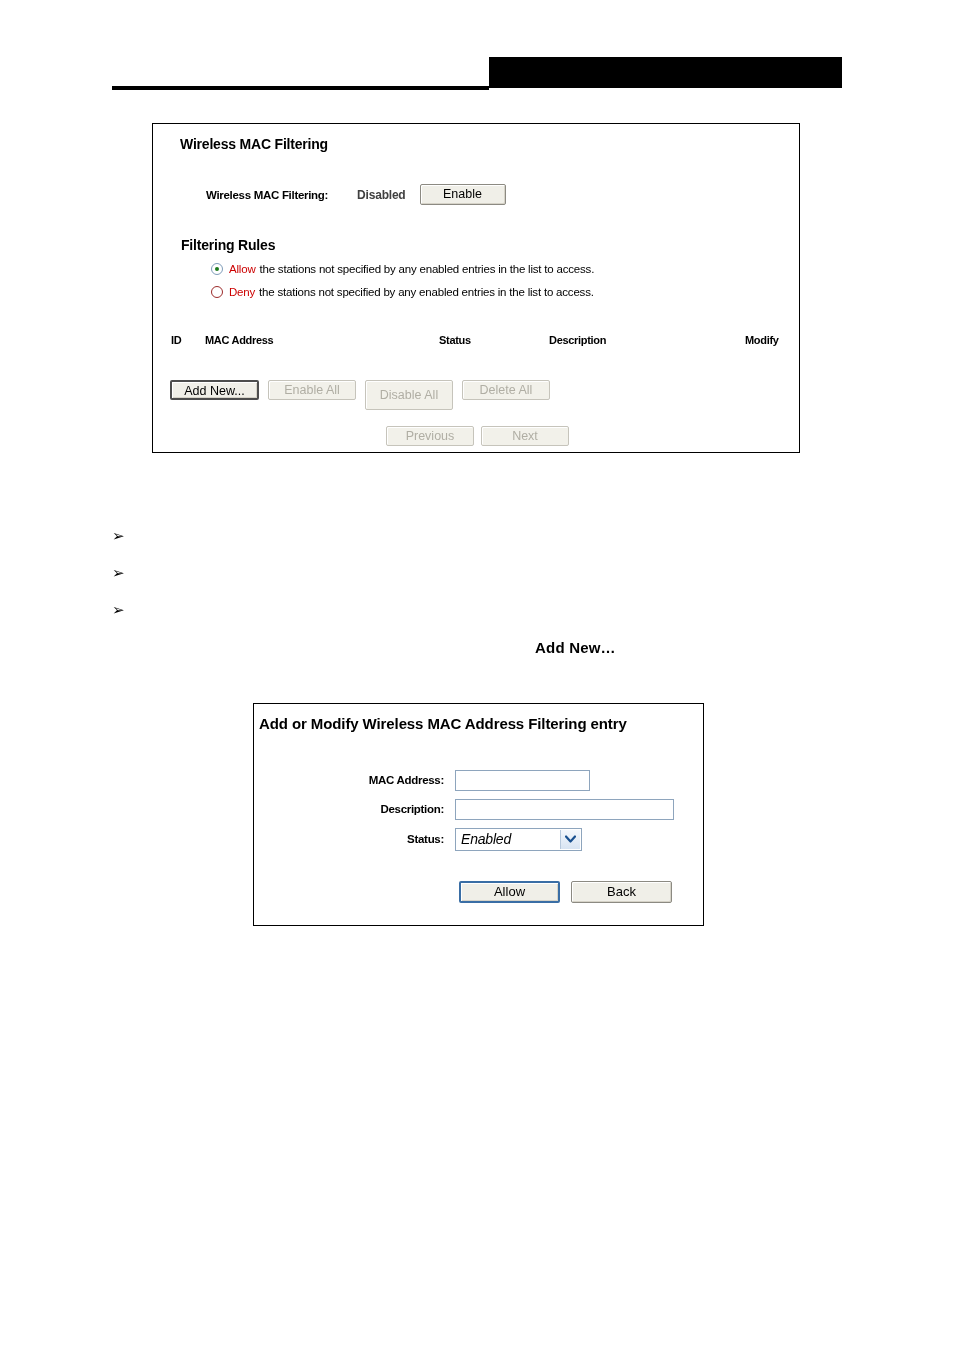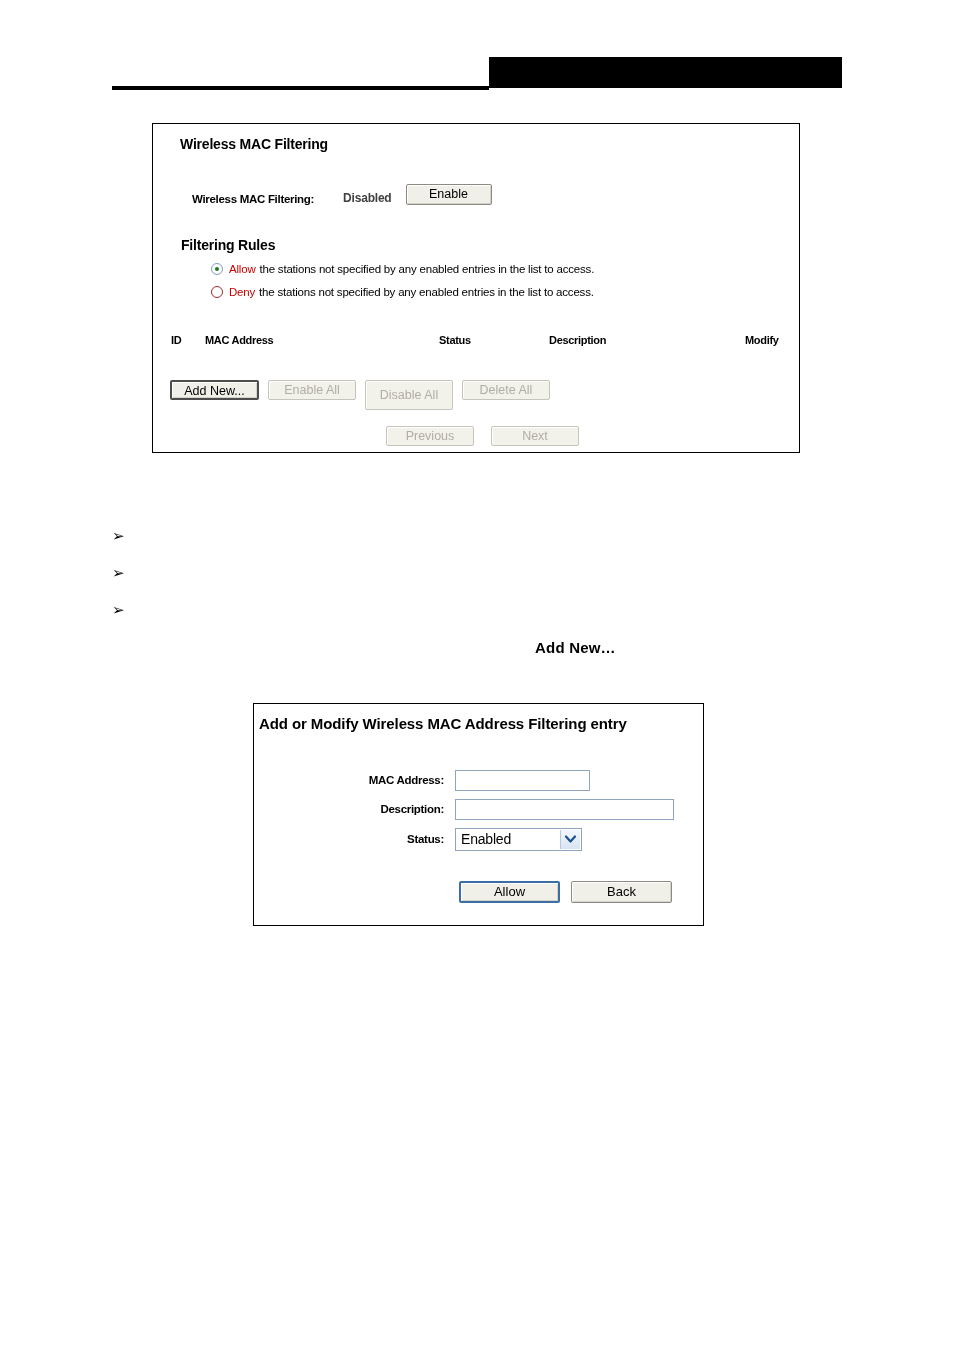--- a/index.html
+++ b/index.html
@@ -55,24 +55,24 @@
     position: absolute;
     font-weight: bold;
     color: #000000;
     font-size: 14px;
     letter-spacing: -0.2px;
   }
   .p1-title { left: 27px; top: 12px; }
 
   .filter-status-row {
     position: absolute;
-    left: 39px;
+    left: 53px;
     top: 60px;
     display: flex;
-    align-items: flex-end;
+    align-items: center;
     white-space: nowrap;
   }
   .field-label-bold {
     font-size: 11.5px;
     font-weight: bold;
     color: #000000;
     letter-spacing: -0.3px;
   }
   .value-blue {
     font-size: 12px;
@@ -184,21 +184,21 @@
   .btn-addnew  { width: 89px; height: 20px; }
   .btn-enable-all  { width: 88px; height: 20px; }
   .btn-disable-all { width: 88px; height: 30px; }
   .btn-delete-all  { width: 88px; height: 20px; }
 
   .btn-row-page {
     position: absolute;
     left: 225px;
     top: 302px;
     display: flex;
-    gap: 17px;
+    gap: 7px;
     padding-left: 8px;
   }
   .btn-prev { width: 88px; height: 20px; }
   .btn-next { width: 88px; height: 20px; }
 
   
   .bullet-list {
     position: absolute;
     left: 112px;
     top: 528px;
@@ -298,20 +298,21 @@
     box-sizing: border-box;
     display: flex;
     align-items: center;
     cursor: pointer;
   }
   .select-value {
     font-size: 14px;
     color: #000000;
     padding-left: 5px;
     letter-spacing: -0.2px;
+    font-style: italic;
   }
   .select-arrow {
     position: absolute;
     right: 1px;
     top: 1px;
     width: 20px;
     height: 19px;
     background: linear-gradient(#f3f7fc, #d8e4f2);
     border-left: 1px solid #b6c8dc;
     display: flex;

